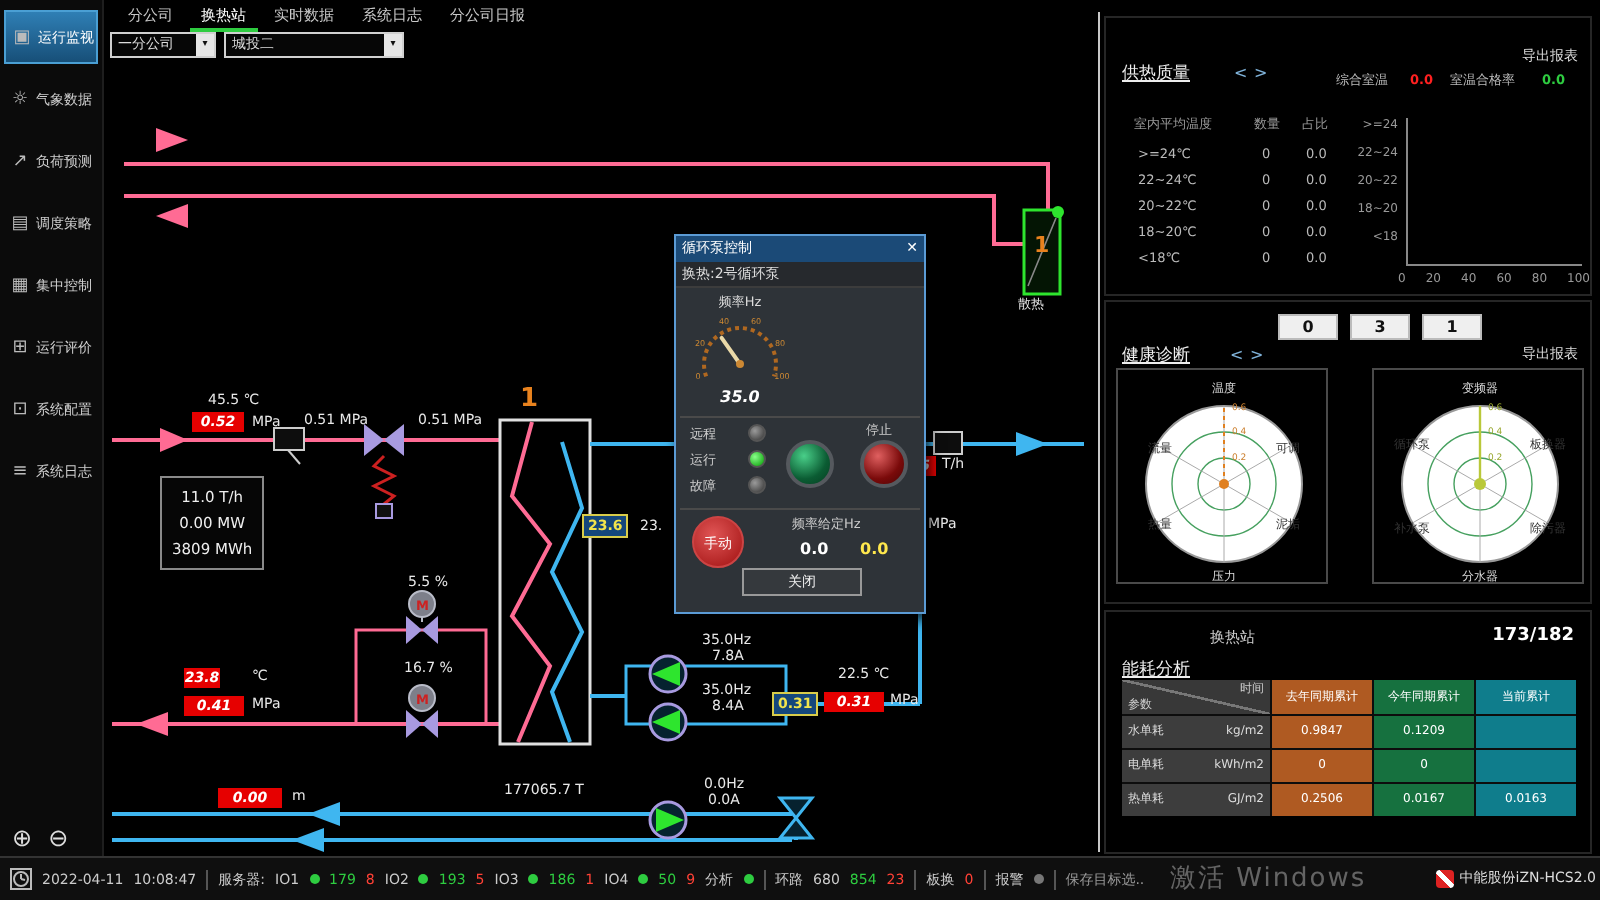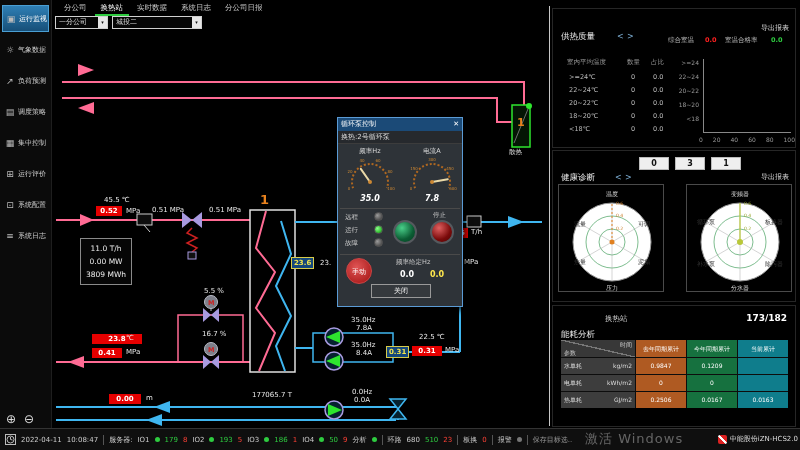--- a/index.html
+++ b/index.html
@@ -2,21 +2,21 @@
 <html><head>
 <meta charset="utf-8">
 <style>
   * { margin:0; padding:0; box-sizing:border-box; }
   html,body { width:800px; height:450px; background:#000; overflow:hidden;
     font-family:"DejaVu Sans", sans-serif; }
   #root { position:relative; width:800px; height:450px; background:#000; }
   .abs { position:absolute; }
   .t { position:absolute; color:#e8e8e8; font-size:7px; line-height:1.1; white-space:nowrap; z-index:3; }
   .redbox { position:absolute; background:#e60000; color:#fff; font-size:7px; font-weight:bold;
-    text-align:center; z-index:3; line-height:10px; height:10px; }
+    text-align:center; z-index:3; line-height:10px; height:10px;font-style:italic; }
   .bluebox { position:absolute; background:#14477c; border:1px solid #d8cc4a; color:#f2e44c;
     font-size:7px; font-weight:bold; z-index:3; line-height:10px; height:12px; padding:0 2px; }
   
   #sidebar { position:absolute; left:0; top:0; width:52px; height:428px; background:#0b0b0b;
     border-right:1px solid #1e1e1e; z-index:5; padding-top:5px; }
   .side-item { height:27px; margin:0 2px 4px 2px; display:flex; align-items:center; gap:3px;
     padding-left:3px; color:#cfcfcf; font-size:7px; }
   .side-item .ic { font-size:9px; color:#bbb; width:10px; text-align:center; }
   .side-item.active { background:linear-gradient(180deg,#2f7fb5,#174f78); border:1px solid #4a9fd4; color:#fff; }
   .side-circles { position:absolute; bottom:2px; left:6px; display:flex; gap:8px; color:#ddd; font-size:12px; }
@@ -48,21 +48,21 @@
   .bigbtn.red { background:radial-gradient(circle at 35% 30%, #e06060, #7a0a0a 60%, #4a0505); }
   #manual-btn { position:absolute; left:8px; top:140px; width:26px; height:26px; border-radius:50%;
     background:radial-gradient(circle at 40% 35%, #e05555, #a01010); border:1px solid #c44;
     color:#fff; font-size:7px; text-align:center; line-height:26px; }
   #dlg-closebtn { position:absolute; left:33px; top:166px; width:60px; height:14px; background:#35393d;
     border:1px solid #999; color:#eee; font-size:7px; text-align:center; line-height:12px; }
   
   #rightcol { position:absolute; left:550px; top:0; width:250px; height:428px; background:#000; z-index:10; }
   #vdiv { position:absolute; left:-1px; top:6px; width:1px; height:420px; background:#c8c8c8; }
   .panel { position:absolute; left:2px; width:244px; border:1px solid #262626; background:#000; }
-  .ptitle { position:absolute; color:#eee; font-size:8.5px; }
+  .ptitle { position:absolute; color:#eee; font-size:8.5px;text-decoration:underline; }
   .pager { position:absolute; color:#7fb2d9; font-size:8px; letter-spacing:3px; }
   .export { position:absolute; right:6px; color:#ddd; font-size:7px;font-family:Liberation Serif, serif; }
   .qcell { position:absolute; color:#bbb; font-size:6.5px; white-space:nowrap; }
   .qhead { color:#999; }
   #qchart { position:absolute; left:150px; top:50px; width:88px; height:74px;
     border-left:1px solid #888; border-bottom:1px solid #888; }
   .qylab { position:absolute; width:30px; text-align:right; color:#999; font-size:6px; }
   #qxticks { position:absolute; left:146px; top:127px; width:96px; display:flex;
     justify-content:space-between; color:#999; font-size:6px; }
   .counter { position:absolute; top:6px; width:30px; height:13px; background:#efefef; border:1px solid #bbb;
@@ -197,21 +197,21 @@
   </div>
   <span class="orange-num" style="left:260px;top:192px;font-size:13px">1</span>
   <span class="orange-num" style="left:517px;top:116px;font-size:11px">1</span>
   <span class="t" style="left:509px;top:149px;font-size:6.5px">散热</span>
   <span class="t" style="left:204px;top:288px">5.5 %</span>
   <span class="t" style="left:202px;top:331px">16.7 %</span>
   <span class="mletter" style="left:208px;top:299px">M</span>
   <span class="mletter" style="left:208px;top:346px">M</span>
   <span class="bluebox" style="left:291px;top:257px">23.6</span>
   <span class="t" style="left:320px;top:260px">23.</span>
-  <span class="redbox" style="left:92px;top:334px;width:50px">23.8</span>
+  <span class="redbox" style="left:92px;top:334px;width:18px">23.8</span>
   <span class="t" style="left:126px;top:335px">℃</span>
   <span class="redbox" style="left:92px;top:348px;width:30px">0.41</span>
   <span class="t" style="left:126px;top:349px">MPa</span>
   <span class="t" style="left:351px;top:317px">35.0Hz</span>
   <span class="t" style="left:356px;top:325px">7.8A</span>
   <span class="t" style="left:351px;top:342px">35.0Hz</span>
   <span class="t" style="left:356px;top:350px">8.4A</span>
   <span class="bluebox" style="left:386px;top:346px">0.31</span>
   <span class="t" style="left:419px;top:334px">22.5 ℃</span>
   <span class="redbox" style="left:412px;top:346px;width:30px">0.31</span>
@@ -293,34 +293,20 @@
         <text x="7" y="33.5" font-size="4" fill="#cc8833" text-anchor="middle">0</text>
         <text x="8" y="17" font-size="4" fill="#cc8833" text-anchor="middle">20</text>
         <text x="20" y="6" font-size="4" fill="#cc8833" text-anchor="middle">40</text>
         <text x="36" y="6" font-size="4" fill="#cc8833" text-anchor="middle">60</text>
         <text x="48" y="17" font-size="4" fill="#cc8833" text-anchor="middle">80</text>
         <text x="49" y="33.5" font-size="4" fill="#cc8833" text-anchor="middle">100</text>
         <line x1="28" y1="26" x2="18.8" y2="12.9" stroke="#ead9a8" stroke-width="2" stroke-linecap="round"></line>
         <circle cx="28" cy="26" r="2" fill="#cc8833"></circle>
       </svg>
       <div class="gval">35.0</div>
-    </div>
-    <div class="gauge" style="left:64px;top:29px">
-      <div class="glabel">电流A</div>
-      <svg width="56" height="34" viewBox="0 0 56 34">
-        <path d="M11.1,32.2 A18,18 0 1,1 44.9,32.2" stroke="#b06820" stroke-width="2" stroke-dasharray="2 2" fill="none"></path>
-        <text x="7" y="33.5" font-size="4" fill="#cc8833" text-anchor="middle">0</text>
-        <text x="10" y="13.5" font-size="4" fill="#cc8833" text-anchor="middle">150</text>
-        <text x="28" y="4.5" font-size="4" fill="#cc8833" text-anchor="middle">300</text>
-        <text x="46" y="13.5" font-size="4" fill="#cc8833" text-anchor="middle">450</text>
-        <text x="49" y="33.5" font-size="4" fill="#cc8833" text-anchor="middle">600</text>
-        <line x1="28" y1="26" x2="43.8" y2="23.2" stroke="#ead9a8" stroke-width="2" stroke-linecap="round"></line>
-        <circle cx="28" cy="26" r="2" fill="#cc8833"></circle>
-      </svg>
-      <div class="gval">7.8</div>
     </div>
     <div class="dlg-div" style="top:90px"></div>
     <span class="ledlab" style="left:7px;top:95px">远程</span>
     <span class="led off" style="left:36px;top:94px"></span>
     <span class="ledlab" style="left:7px;top:108px">运行</span>
     <span class="led on" style="left:36px;top:107px"></span>
     <span class="ledlab" style="left:7px;top:121px">故障</span>
     <span class="led off" style="left:36px;top:120px"></span>
     <span class="ledlab" style="left:58px;top:104px">启动</span>
     <span class="bigbtn green" style="left:55px;top:102px"></span>
@@ -505,21 +491,21 @@
     <span class="r">1</span>
     <span>IO4</span>
     <span class="dot dg"></span>
     <span class="g">50</span>
     <span class="r">9</span>
     <span>分析</span>
     <span class="dot dg"></span>
     <span class="sep"></span>
     <span>环路</span>
     <span>680</span>
-    <span class="g">510</span>
+    <span class="g">854</span>
     <span class="r">23</span>
     <span class="sep"></span>
     <span>板换</span>
     <span class="r">0</span>
     <span class="sep"></span>
     <span>报警</span>
     <span class="dot dgr"></span>
     <span class="sep"></span>
     <span style="color:#999">保存目标选..</span>
   </footer>

